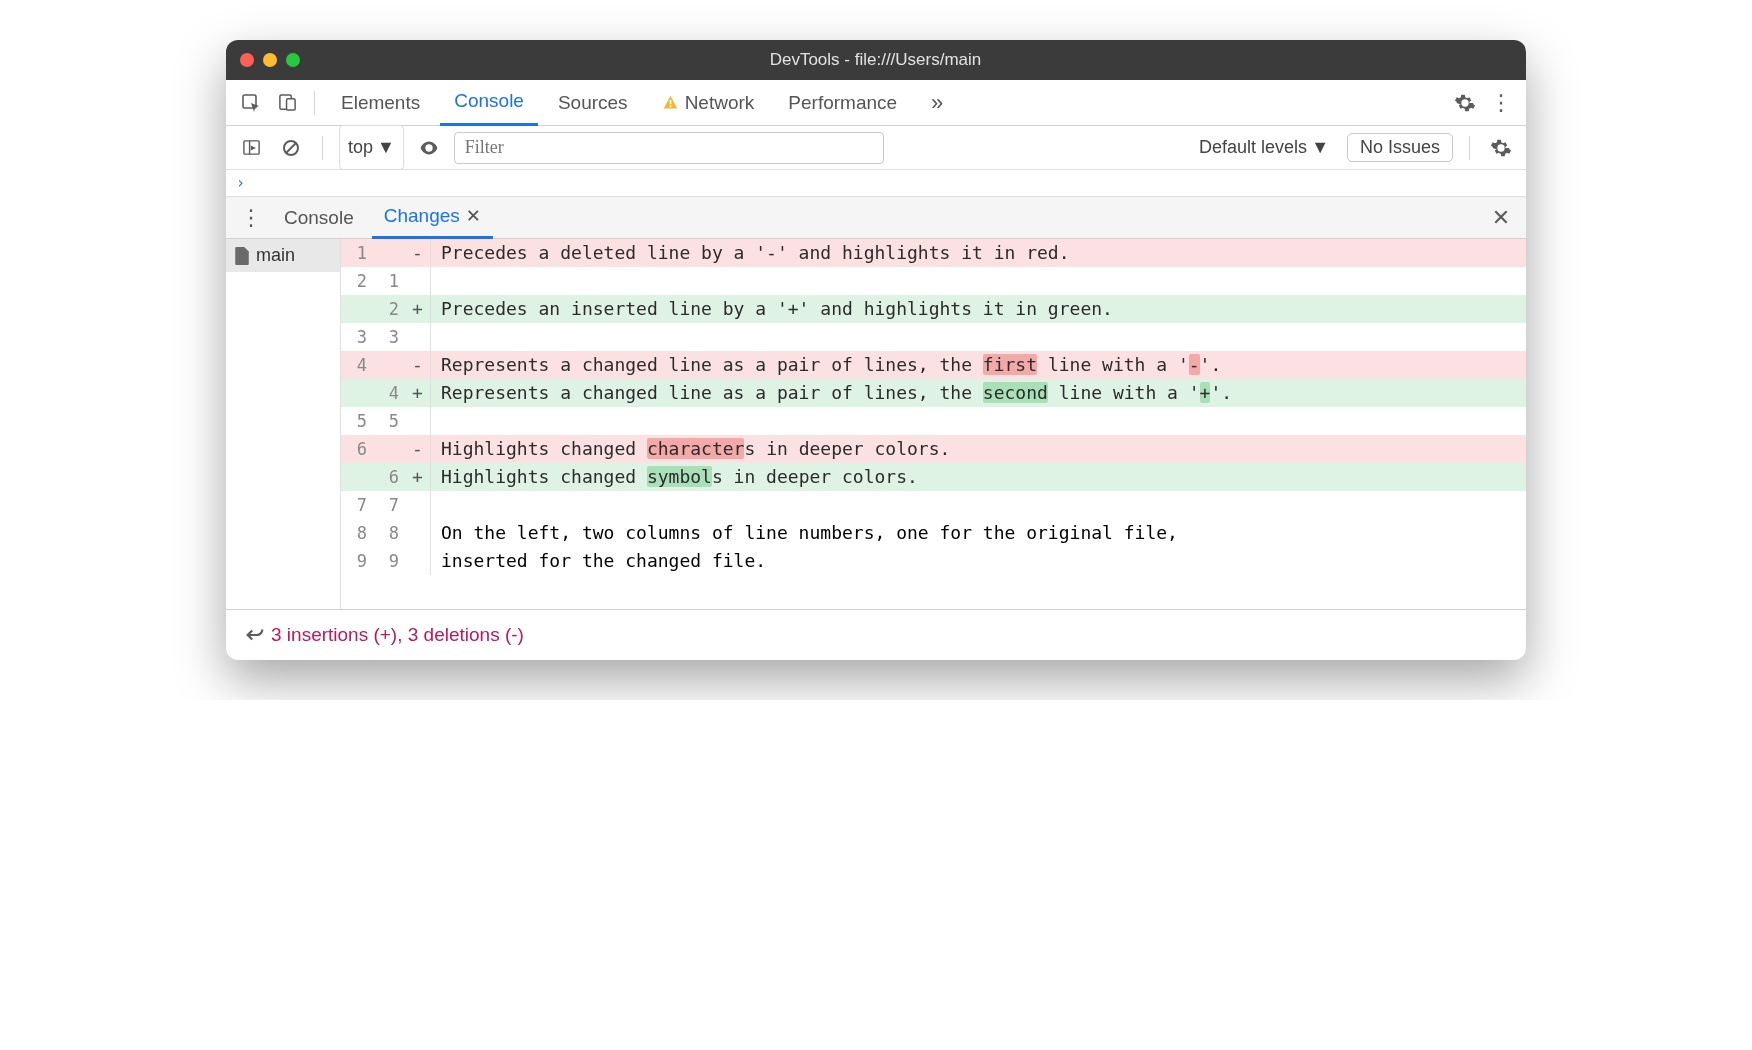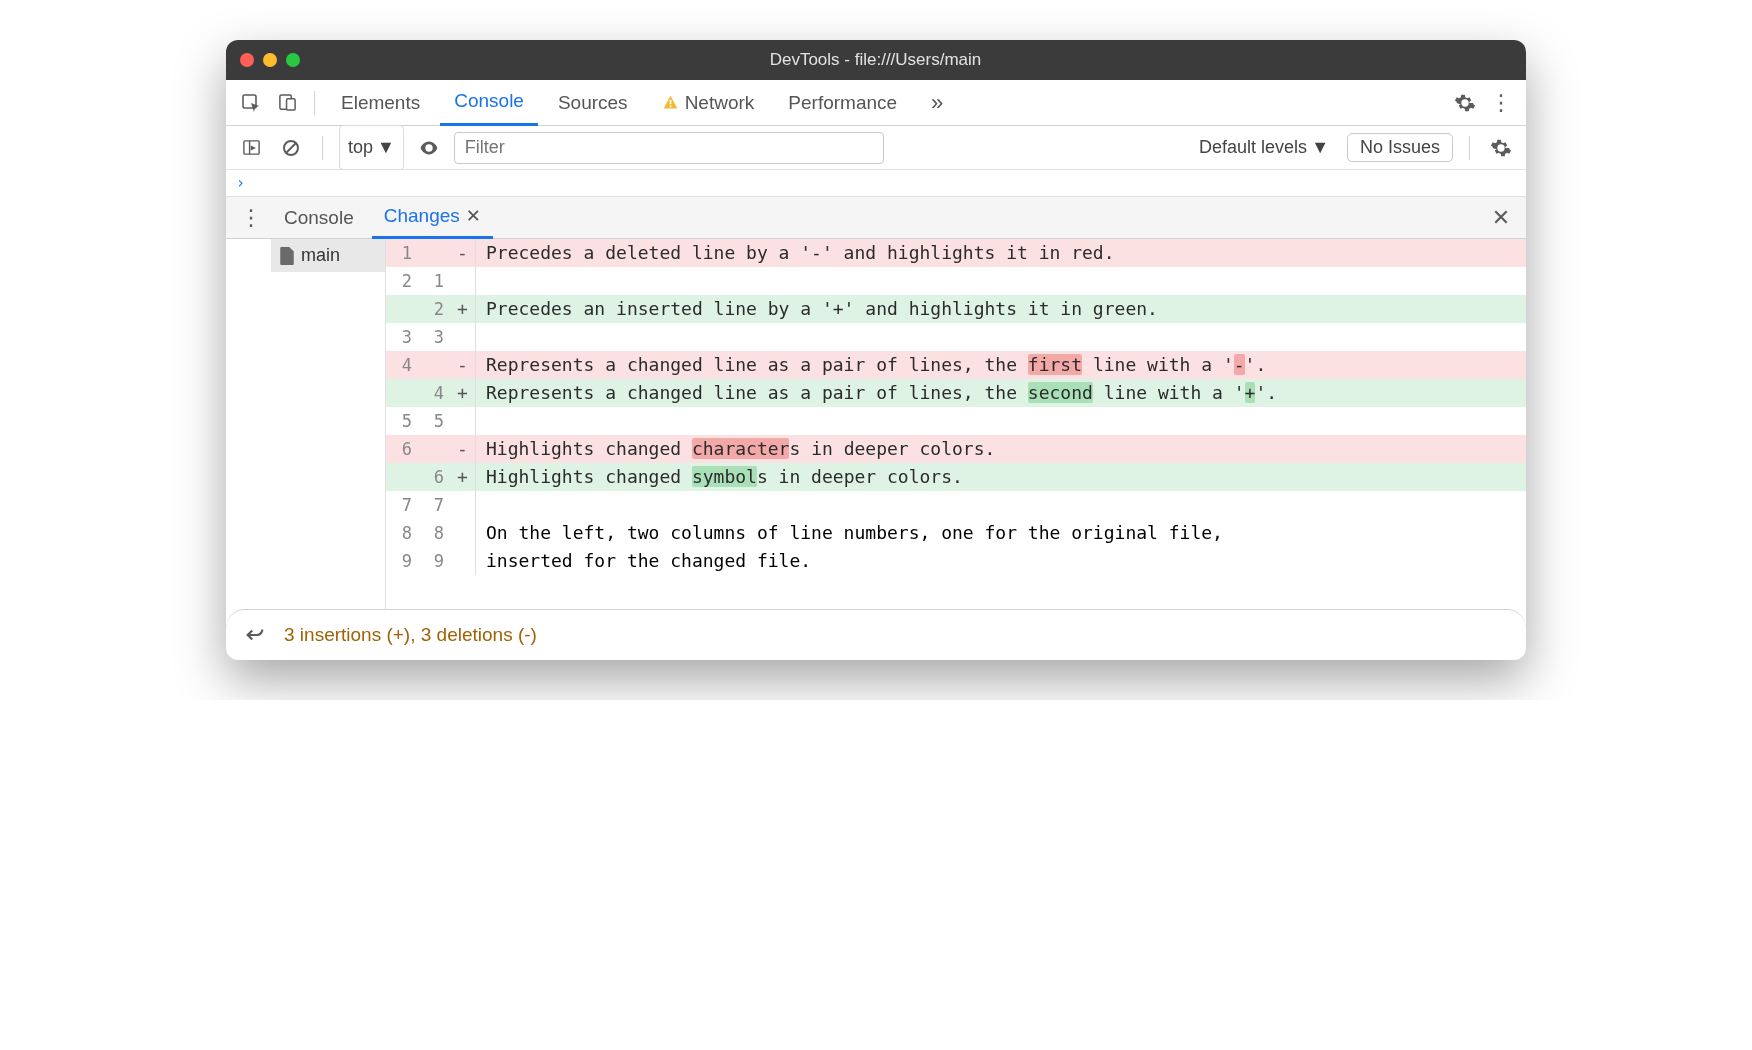--- a/index.html
+++ b/index.html
@@ -98,20 +98,21 @@
     gap: 4px;
   }
   .filter-input {
     flex: 0 0 430px;
     border: 1px solid #c9c9c9;
     border-radius: 4px;
     height: 32px;
     padding: 6px 10px;
     font-size: 18px;
     color: #0c4a6e;
+    font-family: Liberation Serif, serif;
   }
   .level-select {
     display: flex;
     align-items: flex-end;
     font-size: 18px;
     color: #444;
     cursor: pointer;
     gap: 4px;
     padding: 3px 8px;
   }
@@ -148,21 +149,20 @@
     display: flex;
     align-items: center;
     gap: 6px;
     cursor: pointer;
   }
   .drawer-tab.active { color: #1a73e8; border-bottom: 3px solid #1a73e8; }
   .close-x { font-size: 18px; color: #555; cursor: pointer; }
   .diff-area {
     display: flex;
     height: 370px;
-    margin-left: 45px;
   }
   .file-tree {
     width: 115px;
     border-right: 1px solid #e0e0e0;
     background: #fff;
   }
   .file-item {
     display: flex;
     align-items: center;
     gap: 6px;
@@ -212,25 +212,24 @@
   .row-add { background: #dff3e5; }
   .row-add .marker { background: #dff3e5; }
   .row-add .ln { background: #dff3e5; }
   .row-context .code { color: #000000; }
   .word-del { background: #f4a9a9; border-radius: 2px; }
   .word-add { background: #a9e0b8; border-radius: 2px; }
   .diff-summary {
     border-top: 1px solid #d1d1d1;
     padding: 10px 14px;
     font-size: 19px;
-    color: #a16207;
-    display: flex;
-    align-items: center;
-    gap: 14px;
-    border-radius: 19px;
+    color: #be185d;
+    display: flex;
+    align-items: center;
+    gap: 1px;
   }
   .warn-tri {
     color: #e8a33d;
   }
   svg { display: block; }
 </style>
 </head>
 <body>
 
 <div class="window">

